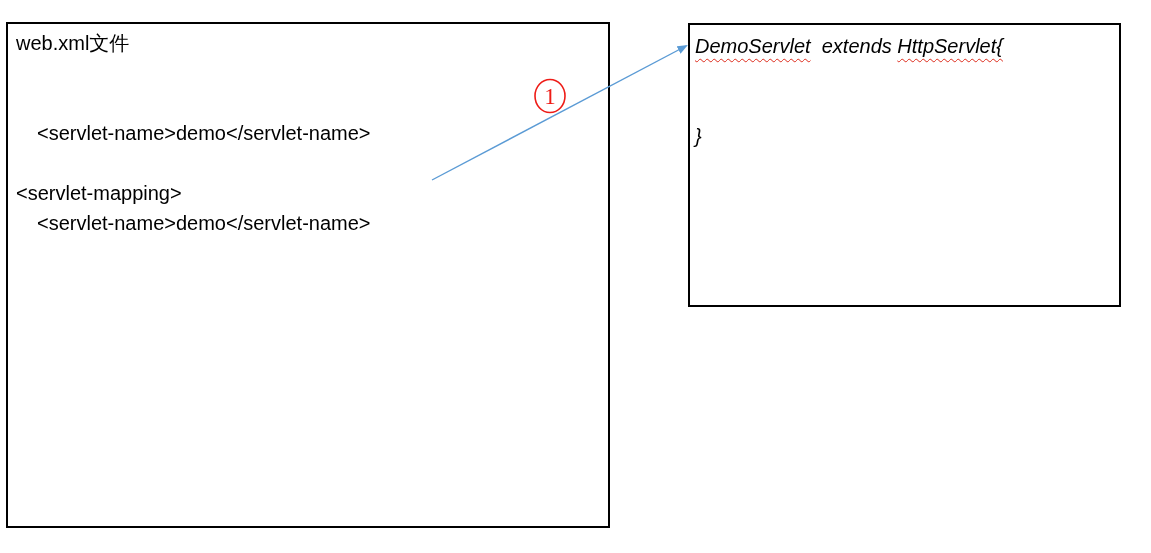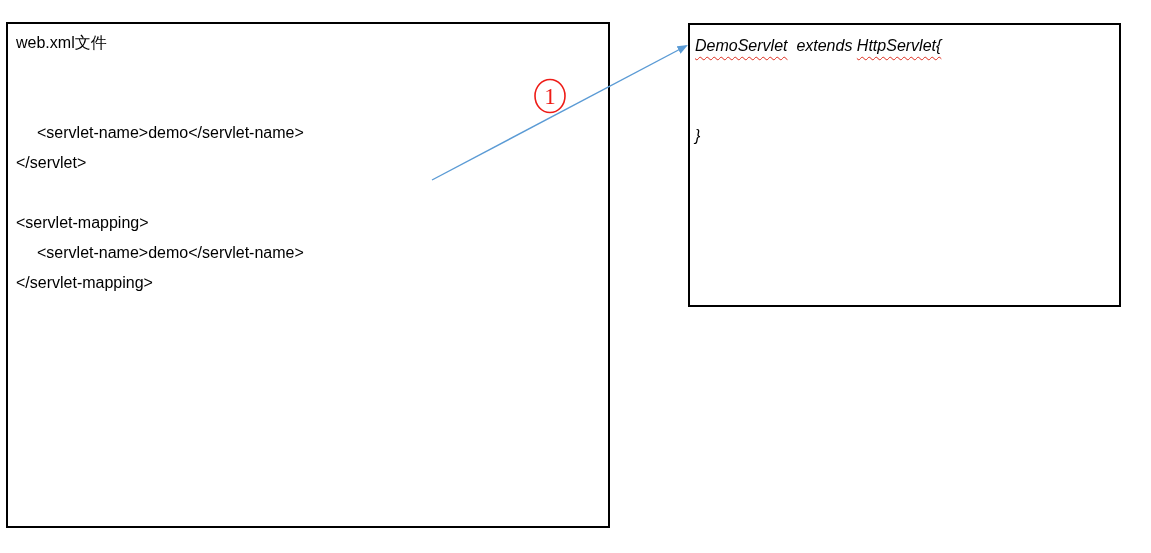--- a/index.html
+++ b/index.html
@@ -29,21 +29,21 @@
     left: 688px;
     top: 23px;
     width: 433px;
     height: 284px;
     padding: 6px 6px 0 5px;
     font-style: italic;
   }
   .line {
     height: 30px;
     line-height: 30px;
-    font-size: 16px;
+    font-size: 20px;
     white-space: pre;
   }
   .indent { padding-left: 21px; }
   .sq {
     text-decoration: underline;
     text-decoration-style: wavy;
     text-decoration-color: #dd2b1c;
     text-decoration-thickness: 1px;
     text-underline-offset: 5px;
     text-decoration-skip-ink: none;
@@ -58,25 +58,23 @@
 </head>
 <body>
 
 <div class="canvas">
 
   <div class="box" id="webxml-box">
     <div class="line">web.xml文件</div>
     <div class="line"></div>
     <div class="line"></div>
     <div class="line indent">&lt;servlet-name&gt;demo&lt;/servlet-name&gt;</div>
-    <div class="line">&lt;/servlet&gt;</div>
     <div class="line"></div>
     <div class="line">&lt;servlet-mapping&gt;</div>
     <div class="line indent">&lt;servlet-name&gt;demo&lt;/servlet-name&gt;</div>
-    <div class="line">&lt;/servlet-mapping&gt;</div>
   </div>
 
   <div class="box" id="servlet-box">
     <div class="line"><span class="sq">DemoServlet</span><span>  extends </span><span class="sq">HttpServlet{</span></div>
     <div class="line"></div>
     <div class="line"></div>
     <div class="line">}</div>
   </div>
 
   <svg class="overlay" width="1151" height="553" viewBox="0 0 1151 553">

